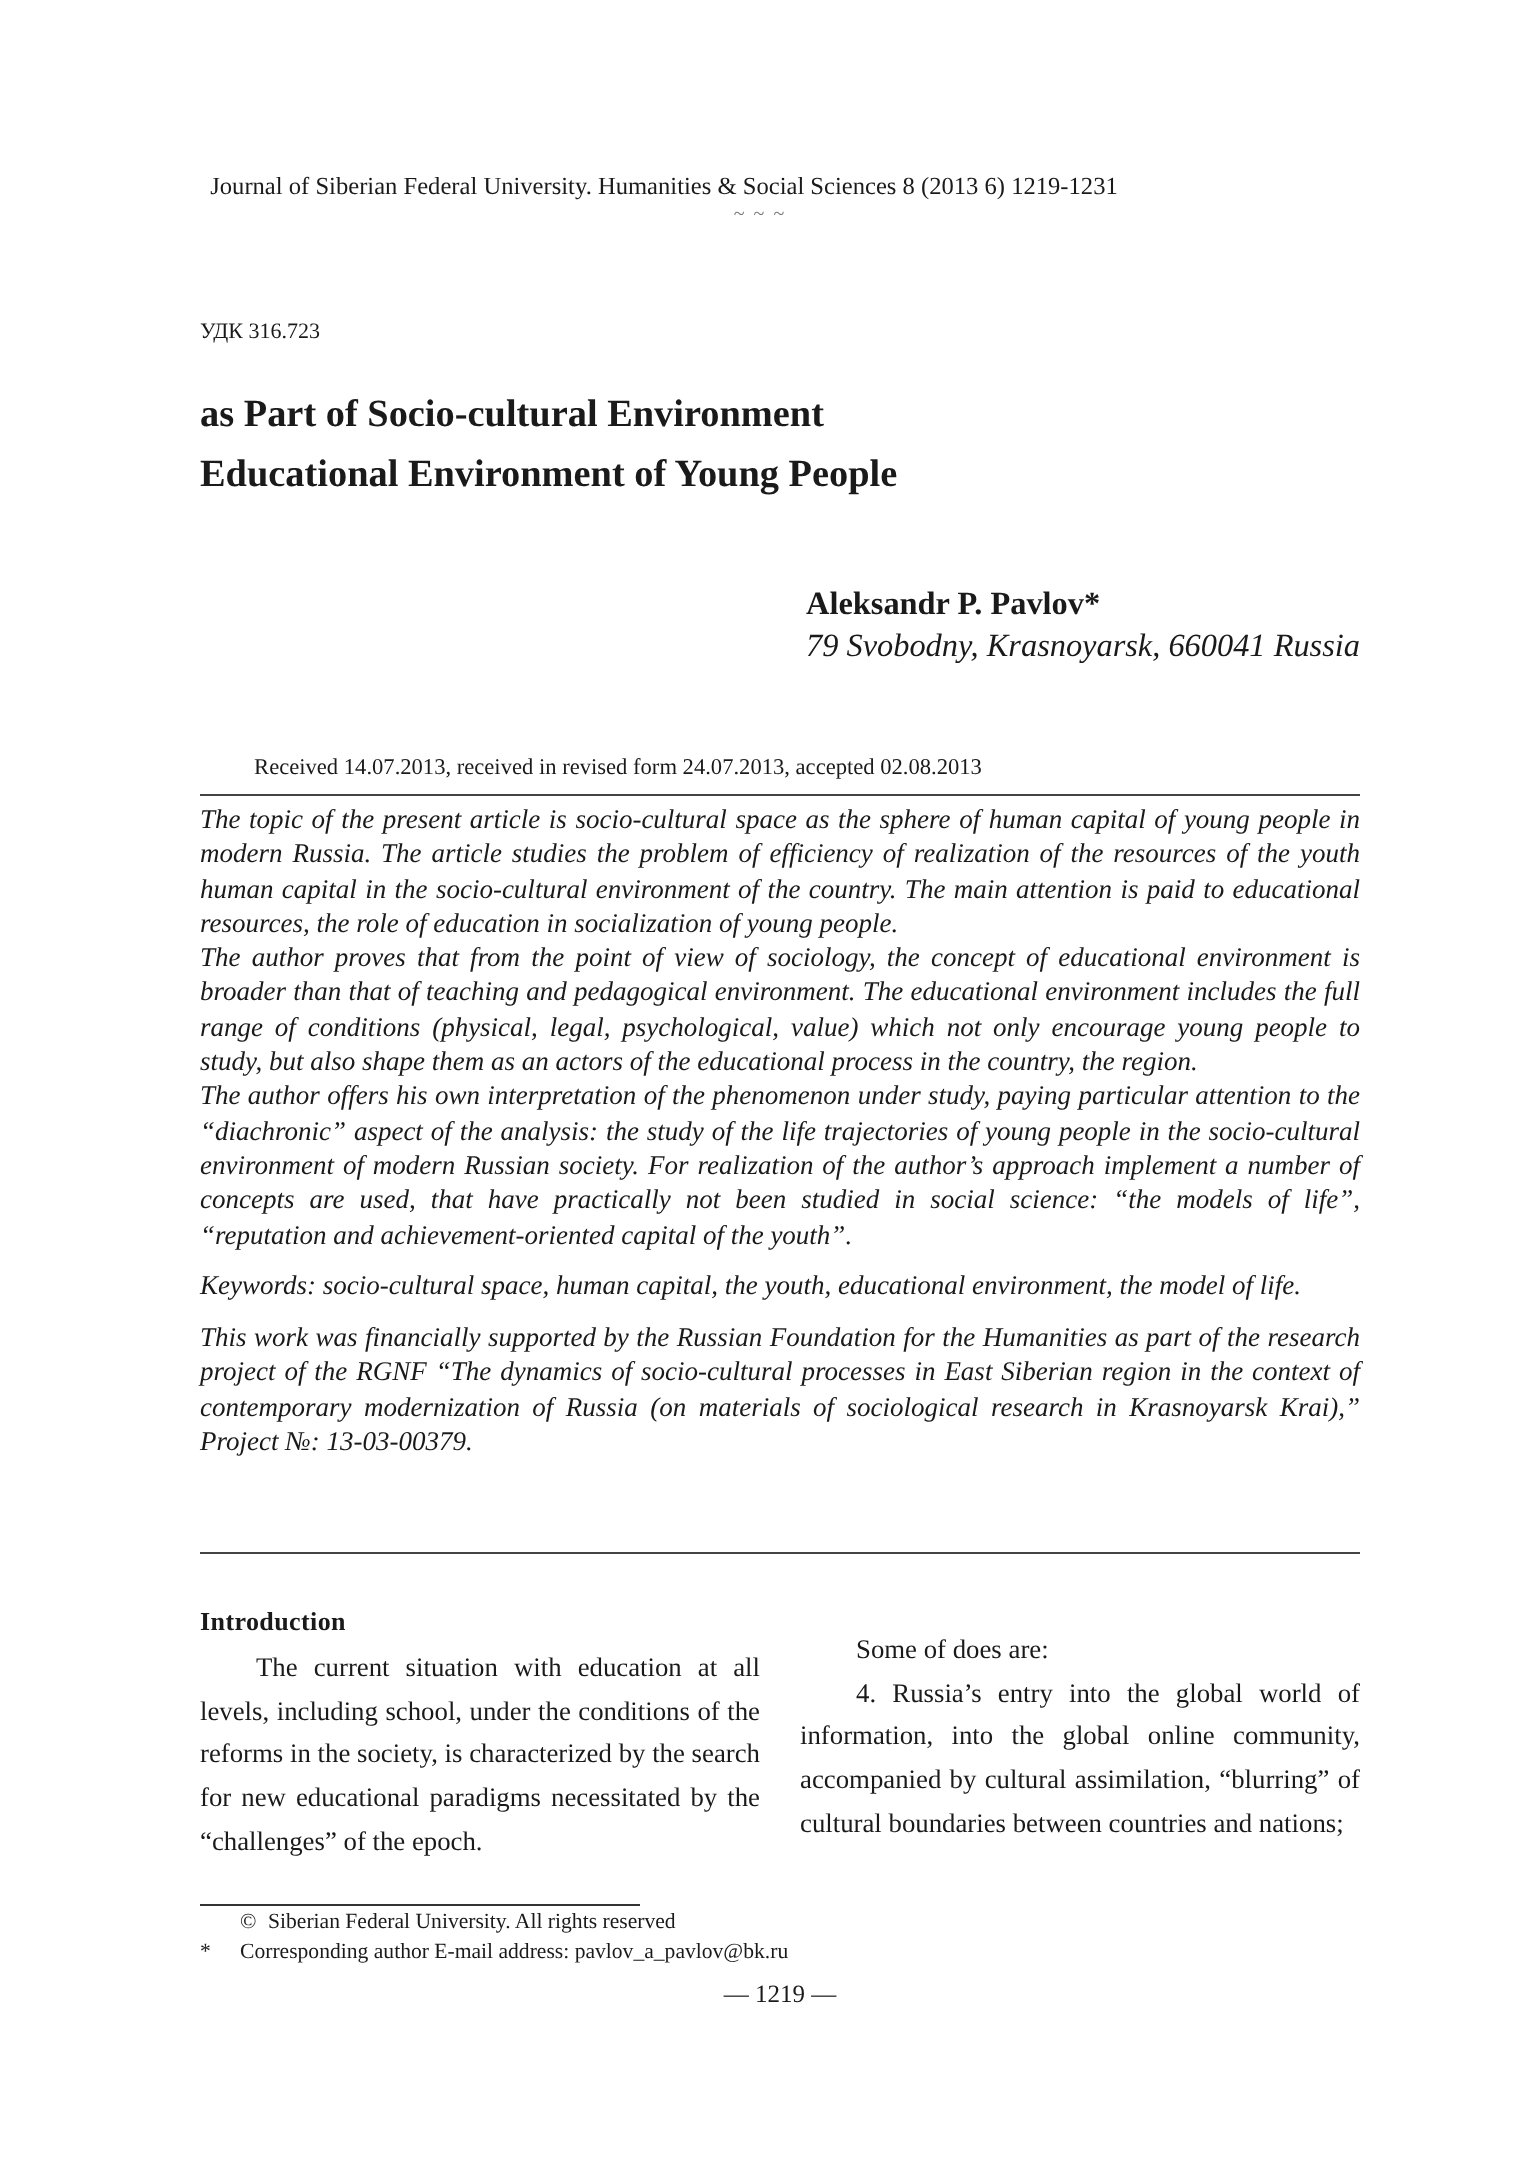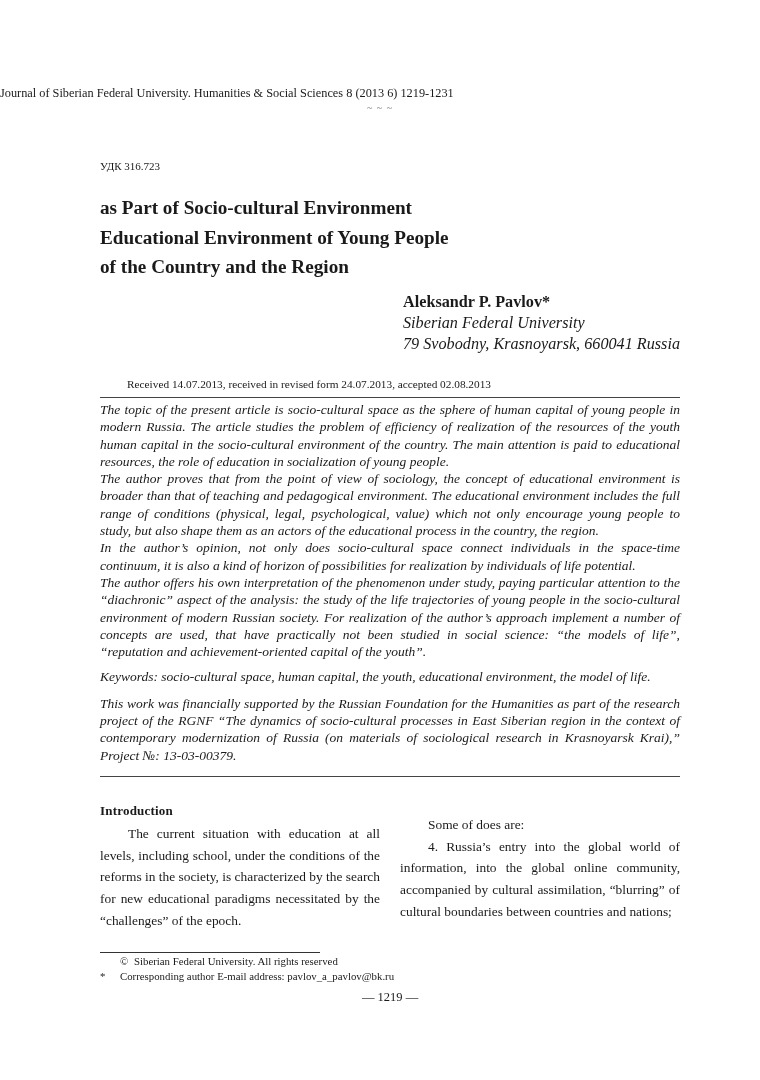--- a/index.html
+++ b/index.html
@@ -1,19 +1,19 @@
 <!DOCTYPE html>
 <html><head>
 <meta charset="utf-8">
 <style>
   html, body { margin: 0; padding: 0; background: #ffffff; }
   body { width: 760px; height: 1080px; position: relative; overflow: hidden;
          font-family: "Liberation Serif", "DejaVu Serif", serif; color: #1a1a1a; }
   .abs { position: absolute; }
-  #journal-header { left: 0; width: 664px; top: 86px; font-size: 12.3px; }
+  #journal-header { left: 0; width: 664px; top: 86px; text-align: center; font-size: 12.3px; }
   #tilde { left: 0; width: 760px; top: 102px; text-align: center; font-size: 10px; color: #777; letter-spacing: 1px; }
   #udk { left: 100px; top: 160px; font-size: 11px; }
   #title { left: 100px; top: 193px; font-size: 19.2px; font-weight: bold; line-height: 29.5px; }
   #title div { white-space: nowrap; }
   #author-block { right: 80px; top: 292px; text-align: left; font-size: 16.2px; line-height: 21px; }
   #author-name { font-weight: bold; }
   .aff { font-style: italic; }
   #received { left: 0; width: 618px; top: 378px; text-align: center; font-size: 11.3px; }
   .hr { left: 100px; width: 580px; height: 0; border-top: 1.6px solid #444; }
   #hr1 { top: 397px; }
@@ -37,36 +37,33 @@
 <body>
 
 <div id="journal-header" class="abs">Journal of  Siberian Federal University.  Humanities &amp; Social Sciences 8 (2013 6) 1219-1231</div>
 <div id="tilde" class="abs">~ ~ ~</div>
 
 <div id="udk" class="abs">УДК 316.723</div>
 
 <div id="title" class="abs">
   <div>as Part of Socio-cultural Environment</div>
   <div>Educational Environment of Young People</div>
-  <div>of the Country and the Region</div>
 </div>
 
 <div id="author-block" class="abs">
   <div id="author-name">Aleksandr P. Pavlov*</div>
-  <div class="aff">Siberian Federal University</div>
   <div class="aff">79 Svobodny, Krasnoyarsk, 660041 Russia</div>
 </div>
 
 <div id="received" class="abs">Received 14.07.2013, received in revised form 24.07.2013, accepted 02.08.2013</div>
 <div id="hr1" class="abs hr"></div>
 
 <div id="abstract" class="abs">
   <p>The topic of the present article is socio-cultural space as the sphere of human capital of young people in modern Russia. The article studies the problem of efficiency of realization of the resources of the youth human capital in the socio-cultural environment of the country. The main attention is paid to educational resources, the role of education in socialization of young people.</p>
   <p>The author proves that from the point of view of sociology, the concept of educational environment is broader than that of teaching and pedagogical environment. The educational environment includes the full range of conditions (physical, legal, psychological, value) which not only encourage young people to study, but also shape them as an actors of the educational process in the country, the region.</p>
-  <p>In the author’s opinion, not only does socio-cultural space connect individuals in the space-time continuum, it is also a kind of horizon of possibilities for realization by individuals of life potential.</p>
   <p>The author offers his own interpretation of the phenomenon under study, paying particular attention to the “diachronic” aspect of the analysis: the study of the life trajectories of young people in the socio-cultural environment of modern Russian society. For realization of the author’s approach implement a number of concepts are used, that have practically not been studied in social science: “the models of life”, “reputation and achievement-oriented capital of the youth”.</p>
   <p id="keywords">Keywords: socio-cultural space, human capital, the youth, educational environment, the model of life.</p>
   <p id="funding">This work was financially supported by the Russian Foundation for the Humanities as part of the research project of the RGNF “The dynamics of socio-cultural processes in East Siberian region in the context of contemporary modernization of Russia (on materials of sociological research in Krasnoyarsk Krai),” Project №: 13-03-00379.</p>
 </div>
 
 <div id="hr2" class="abs hr"></div>
 
 <div id="col-left" class="abs">
   <div id="intro-heading">Introduction</div>
   <p class="body-text indent">The current situation with education at all levels, including school, under the conditions of the reforms in the society, is characterized by the search for new educational paradigms necessitated by the “challenges” of the epoch.</p>

